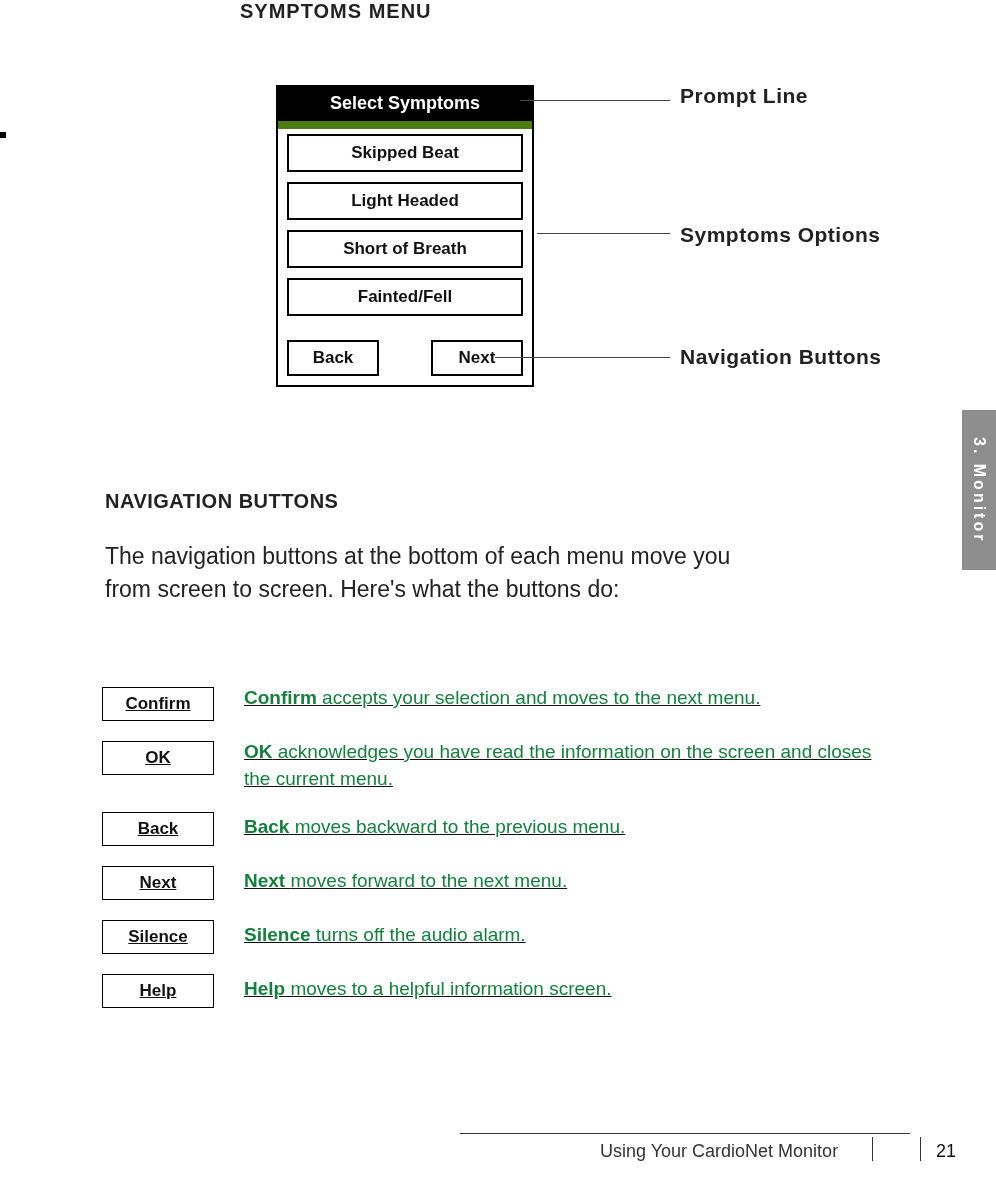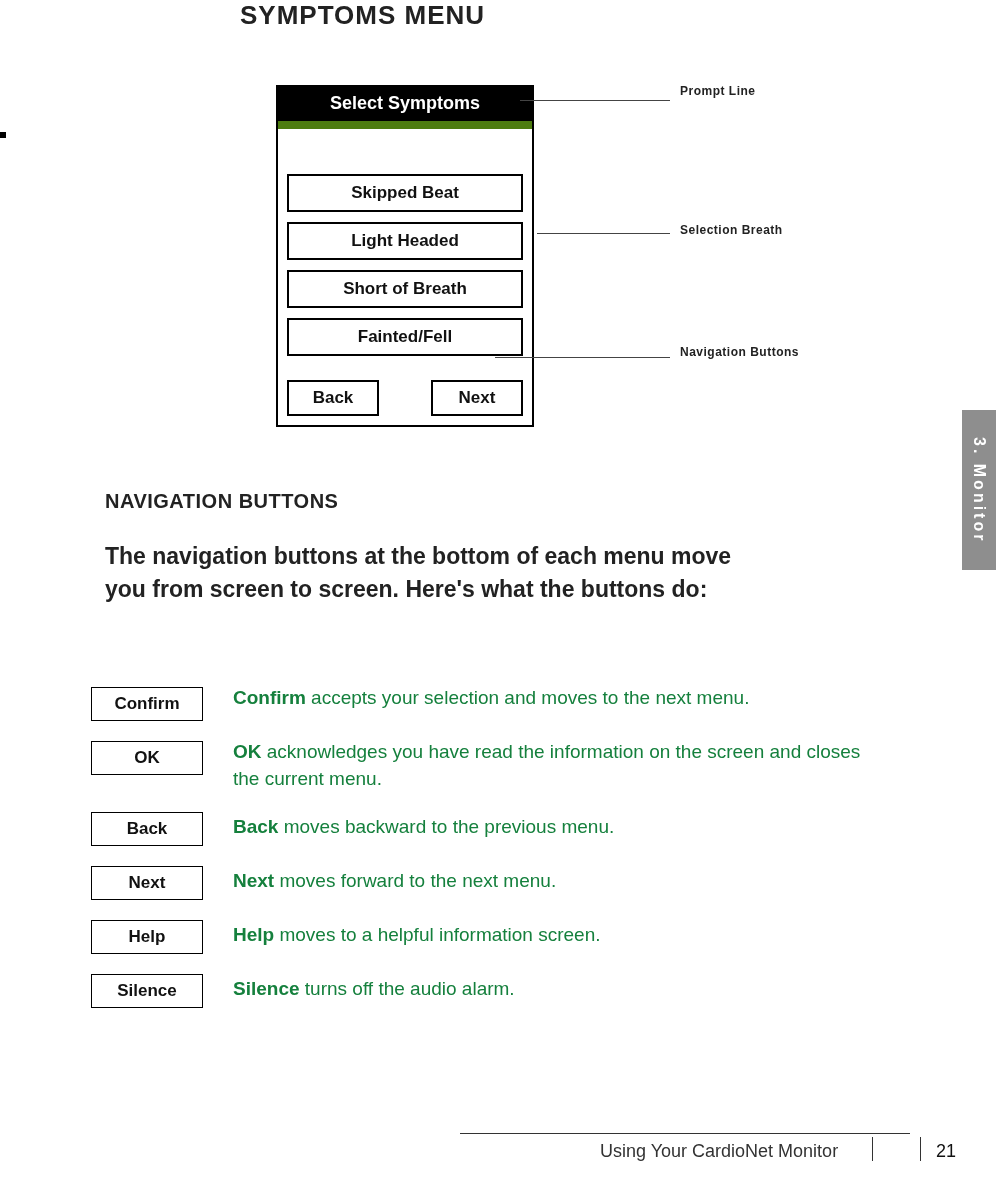--- a/index.html
+++ b/index.html
@@ -15,21 +15,21 @@
       position: relative;
       width: 100%;
       height: 100%;
       padding: 0 80px 0 105px;
     }
     
     .top-heading {
       position: absolute;
       top: 0px;
       left: 240px;
-      font-size: 26px;
+      font-size: 20px;
       font-weight: bold;
       letter-spacing: 1px;
       color: #222;
     }
     
     .device-area {
       position: absolute;
       top: 85px;
       left: 276px;
       width: 262px;
@@ -43,21 +43,20 @@
       background: #000;
       color: #fff;
       text-align: center;
       font-weight: bold;
       font-size: 18px;
       padding: 6px 0 7px 0;
       border-bottom: 8px solid #4d7c0f;
     }
     .options-stack {
       padding: 6px 10px 12px 10px;
-      margin-top: 40px;
     }
     .option-btn {
       display: block;
       width: 100%;
       text-align: center;
       font-weight: bold;
       font-size: 17px;
       color: #111;
       padding: 7px 0;
       border: 1px solid #000;
@@ -76,21 +75,21 @@
       font-weight: bold;
       font-size: 17px;
       padding: 6px 0;
       border: 1px solid #000;
       box-shadow: inset 0 0 0 1px #fff, 0 0 0 1px #000;
       background: #fff;
     }
     
     .callout {
       position: absolute;
-      font-size: 12px;
+      font-size: 21px;
       font-weight: bold;
       color: #222;
       letter-spacing: 0.5px;
     }
     .callout.prompt { top: 84px; left: 680px; }
     .callout.selopt { top: 223px; left: 680px; }
     .callout.navbtns { top: 345px; left: 680px; }
     
     .leader {
       position: absolute;
@@ -130,29 +129,29 @@
       letter-spacing: 0.5px;
     }
     .intro-para {
       position: absolute;
       top: 540px;
       left: 105px;
       width: 640px;
       font-size: 23px;
       line-height: 1.45;
       color: #222;
-      font-weight: bold;
     }
 
     
     .defs {
       position: absolute;
       top: 685px;
-      left: 91px;
+      left: 102px;
       width: 800px;
+      text-decoration: underline;
     }
     .def-row {
       display: flex;
       align-items: flex-start;
       margin-bottom: 18px;
     }
     .def-btn {
       width: 112px;
       flex: 0 0 112px;
       text-align: center;
@@ -249,21 +248,21 @@
       <div class="nav-row">
         <div class="nav-btn">Back</div>
         <div class="nav-btn">Next</div>
       </div>
     </div>
   </div>
 
   <div class="leader l1"></div>
   <div class="callout prompt">Prompt Line</div>
   <div class="leader l2"></div>
-  <div class="callout selopt">Selection Breath</div>
+  <div class="callout selopt">Symptoms Options</div>
   <div class="leader l3"></div>
   <div class="callout navbtns">Navigation Buttons</div>
 
   <div class="side-tab">3.  Monitor</div>
 
   <div class="nav-heading">NAVIGATION BUTTONS</div>
   <div class="intro-para">The navigation buttons at the bottom of each menu move you from screen to screen. Here's what the buttons do:</div>
 
   <div class="defs">
     <div class="def-row">
@@ -276,26 +275,26 @@
     </div>
     <div class="def-row single">
       <div class="def-btn">Back</div>
       <div class="def-text"><b>Back</b><span> moves backward to the previous menu.</span></div>
     </div>
     <div class="def-row single">
       <div class="def-btn">Next</div>
       <div class="def-text"><b>Next </b><span> moves forward to the next menu.</span></div>
     </div>
     <div class="def-row single">
+      <div class="def-btn">Silence</div>
+      <div class="def-text"><b>Silence</b><span> turns off the audio alarm.</span></div>
+    </div>
+    <div class="def-row single">
       <div class="def-btn">Help</div>
       <div class="def-text"><b>Help</b><span> moves to a helpful information screen.</span></div>
-    </div>
-    <div class="def-row single">
-      <div class="def-btn">Silence</div>
-      <div class="def-text"><b>Silence</b><span> turns off the audio alarm.</span></div>
     </div>
   </div>
 
   <div class="footer">
     <div class="footer-rule-top"></div>
     <div class="footer-text">Using Your CardioNet Monitor</div>
     <div class="footer-sep-left"></div>
     <div class="footer-pagenum">21</div>
     <div class="footer-sep"></div>
   </div>

